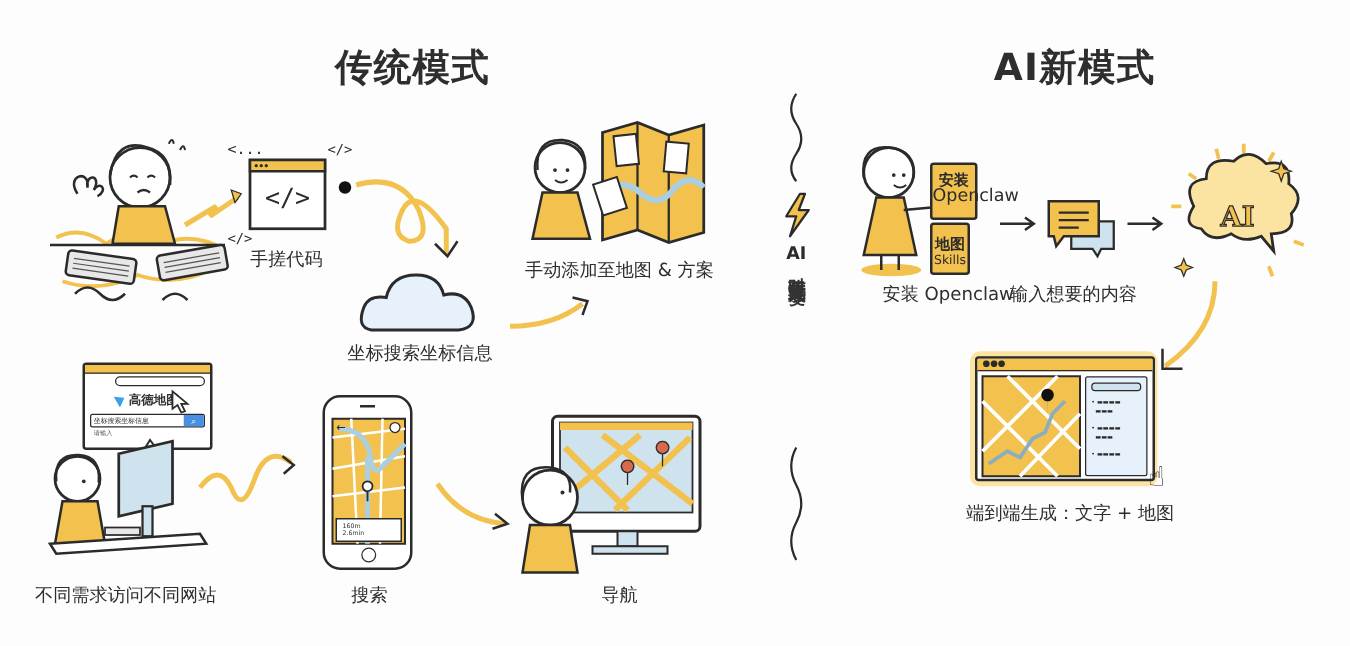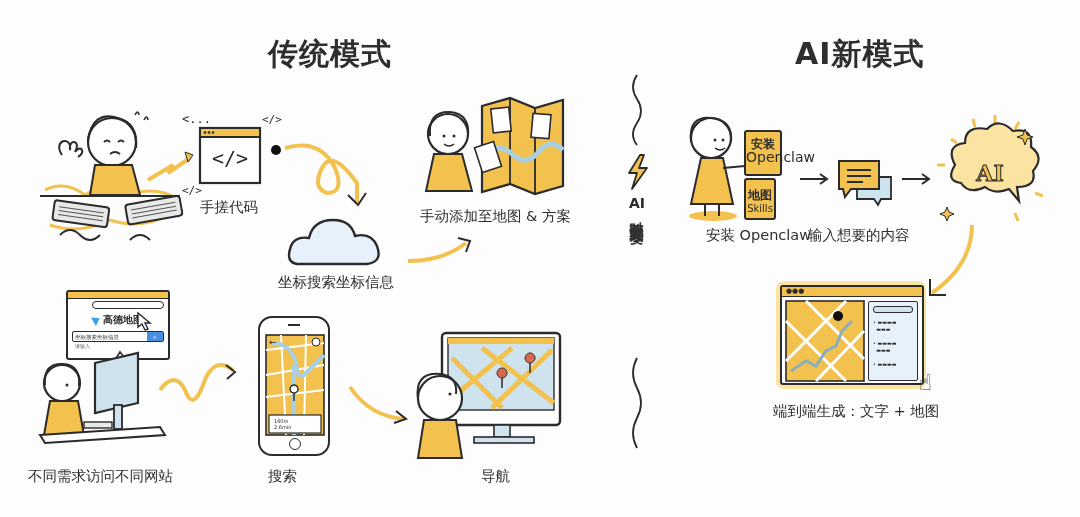--- a/index.html
+++ b/index.html
@@ -152,21 +152,21 @@
     <circle cx="50" cy="7" r="4" fill="#fff" stroke="#2b2b2b"></circle>
     <path d="M28 58 a4 4 0 1 1 0.1 0 L28 66 Z" fill="#fff" stroke="#2b2b2b" stroke-width="1.4"></path>
     <rect x="3" y="80" width="52" height="18" fill="#fff" stroke="#2b2b2b" stroke-width="1.2"></rect>
   </svg>
   <div class="abs" style="left:14px; top:100px; font-size:5px; line-height:6px; color:#2b2b2b;">
     <div>160m</div>
     <div>2.6min</div>
   </div>
   <div style="position:absolute; left:29px; bottom:4px; width:12px; height:12px; border:1.6px solid #2b2b2b; border-radius:50%;"></div>
 </div>
-<div class="abs label" style="left:268px; top:467px;">搜索</div>
+<div class="abs label" style="left:281px; top:467px;">搜索</div>
 
 <svg width="60" height="40" style="left:350px; top:385px;">
   <path d="M0 2 q20 30 55 32" stroke="#f2c14e" stroke-width="4" fill="none"></path>
   <path d="M46 26 l10 8 l-12 4" stroke="#2b2b2b" stroke-width="2" fill="none"></path>
 </svg>
 
 <svg width="150" height="130" style="left:412px; top:328px;">
   <rect x="30" y="5" width="118" height="92" rx="4" fill="#fff" stroke="#2b2b2b" stroke-width="2.4"></rect>
   <rect x="36" y="10" width="106" height="72" fill="#cfe3ee" stroke="#2b2b2b" stroke-width="1.4"></rect>
   <rect x="36" y="10" width="106" height="6" fill="#f2c14e"></rect>

